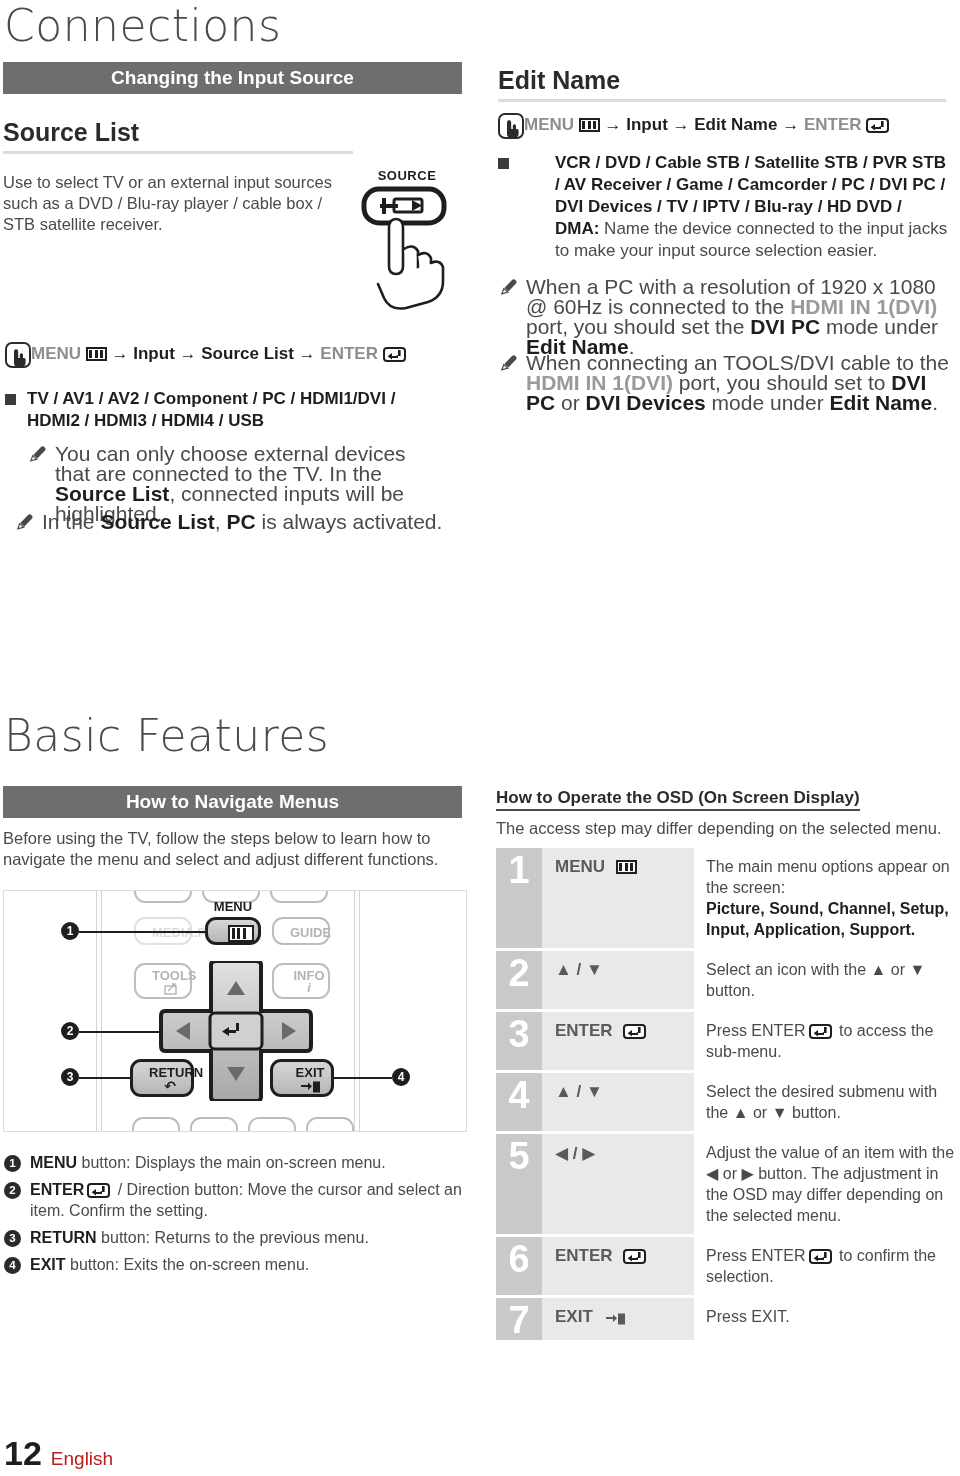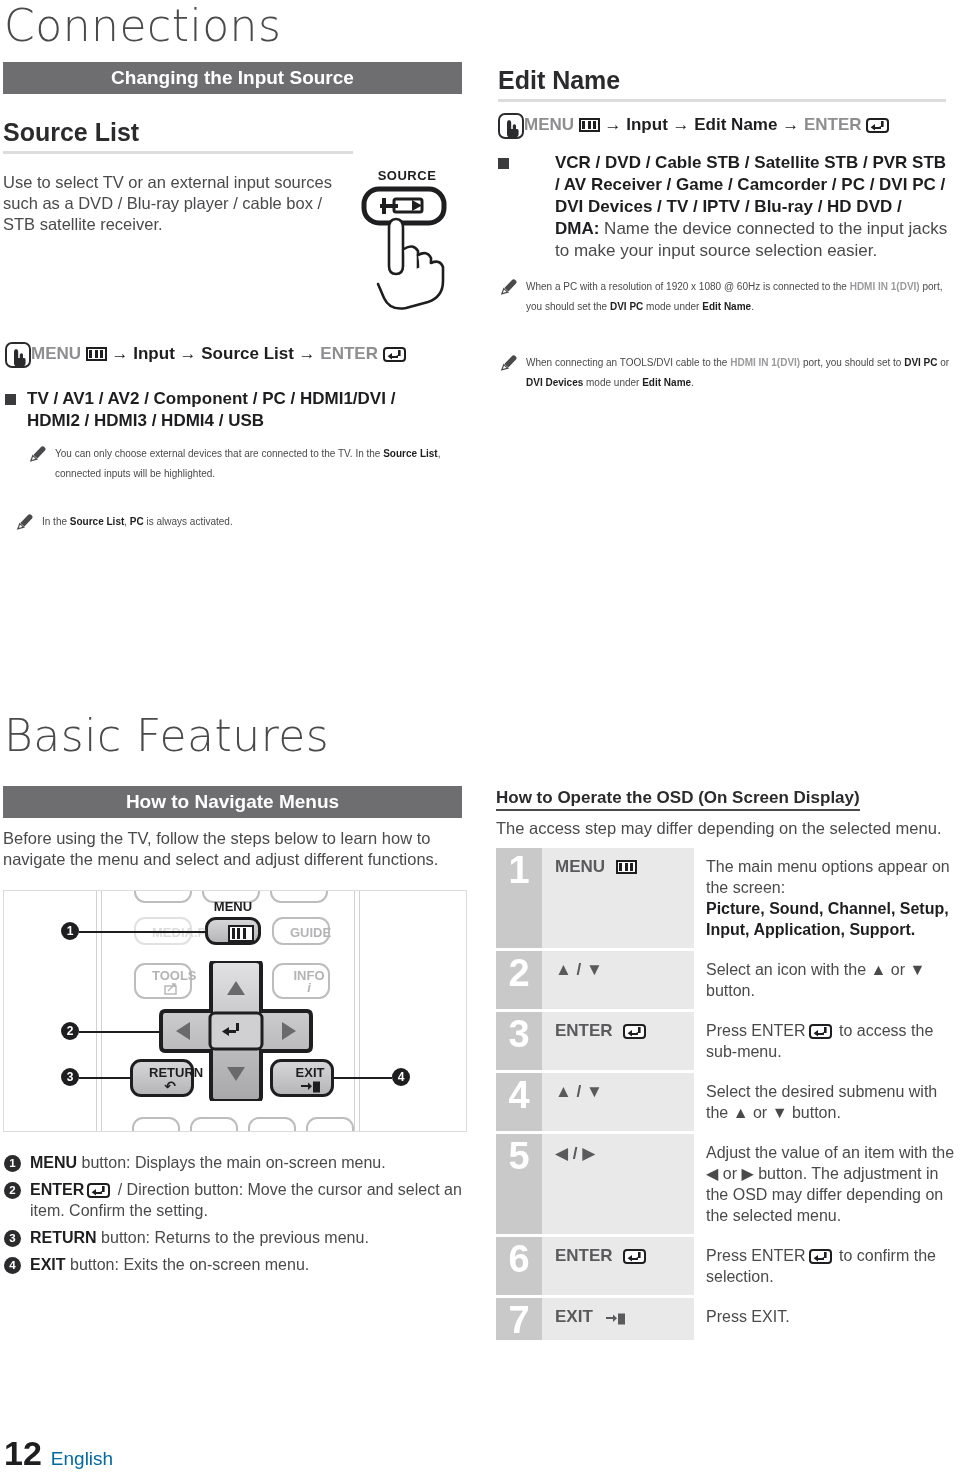--- a/index.html
+++ b/index.html
@@ -74,21 +74,21 @@
   .sq{
     display:inline-block;width:11px;height:11px;background:#3b3b3d;
     flex:0 0 auto;margin-top:6px;
   }
   .bullet-row{display:flex;gap:11px;align-items:flex-start;}
   .bullet-txt{font-size:17px;line-height:22px;font-weight:bold;color:#1e1e20;}
   .bullet-txt .nb{font-weight:normal;color:#4a4a4c;}
 
   
   .note-row{display:flex;gap:8px;align-items:flex-start;}
-  .note-txt{font-size:10px;line-height:20px;color:#4a4a4c;}
+  .note-txt{font-size:21px;line-height:20px;color:#4a4a4c;}
   .pencil{flex:0 0 auto;margin-top:2px;}
 
   
   .numcircle{
     display:inline-block;width:17px;height:17px;border-radius:50%;
     background:#2b2b2d;color:#fff;font-size:11.5px;font-weight:bold;
     text-align:center;line-height:17px;flex:0 0 auto;margin-top:3px;
   }
   .legend-row{display:flex;gap:9px;align-items:flex-start;margin-bottom:6px;}
   .legend-txt{font-size:16px;line-height:21px;color:#4a4a4c;}
@@ -120,21 +120,21 @@
     background:linear-gradient(#d6d6d8,#b6b6b8);color:#1e1e20;
     font-size:13px;font-weight:bold;
   }
   .rail{position:absolute;top:0;bottom:0;width:1px;background:#d2d2d4;}
   .leader{position:absolute;height:2px;background:#1e1e20;}
   .ncirc{
     position:absolute;width:18px;height:18px;border-radius:50%;background:#1e1e20;
     color:#fff;font-size:12px;font-weight:bold;text-align:center;line-height:18px;
   }
   .footer-page{font-size:34px;font-weight:bold;color:#1e1e20;}
-  .footer-lang{font-size:19px;color:#0369a1;font-weight:300;margin-top:24px;}
+  .footer-lang{font-size:19px;color:#b91c1c;font-weight:300;margin-top:24px;}
 </style>
 </head>
 <body>
 
 <div class="page">
 
   <div style="position:absolute;left:4px;top:4px;" class="chapter-title">Connections</div>
 
   <div style="position:absolute;left:3px;top:62px;width:459px;" class="bar">Changing the Input Source</div>
 

